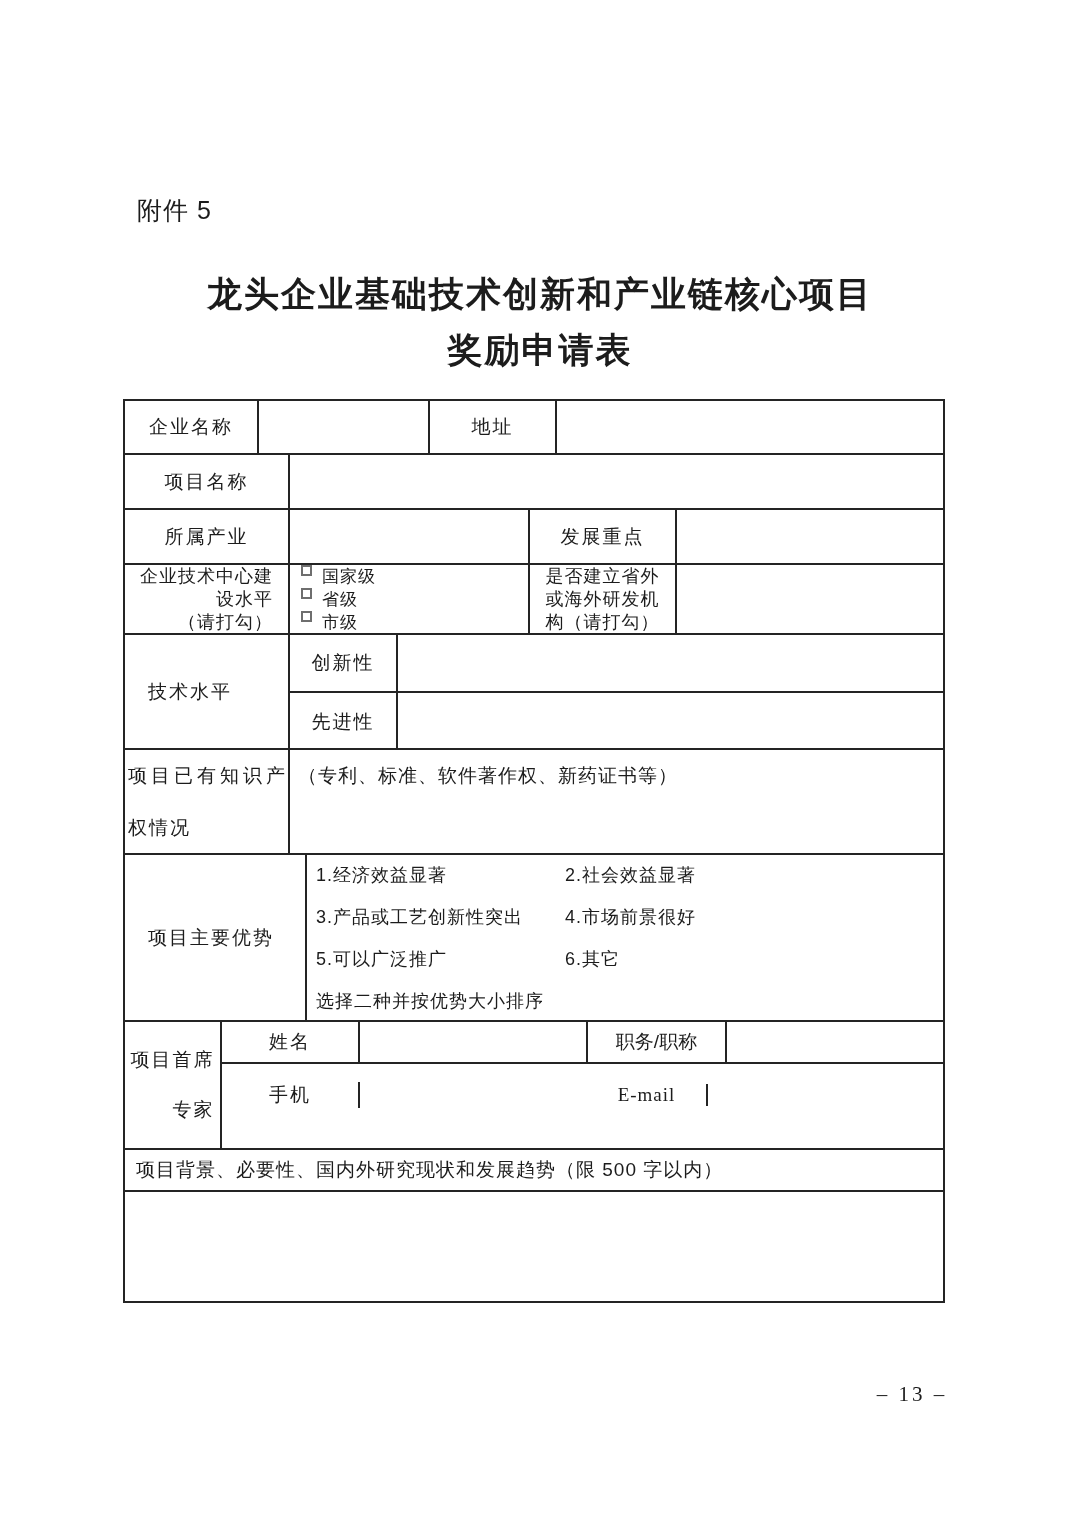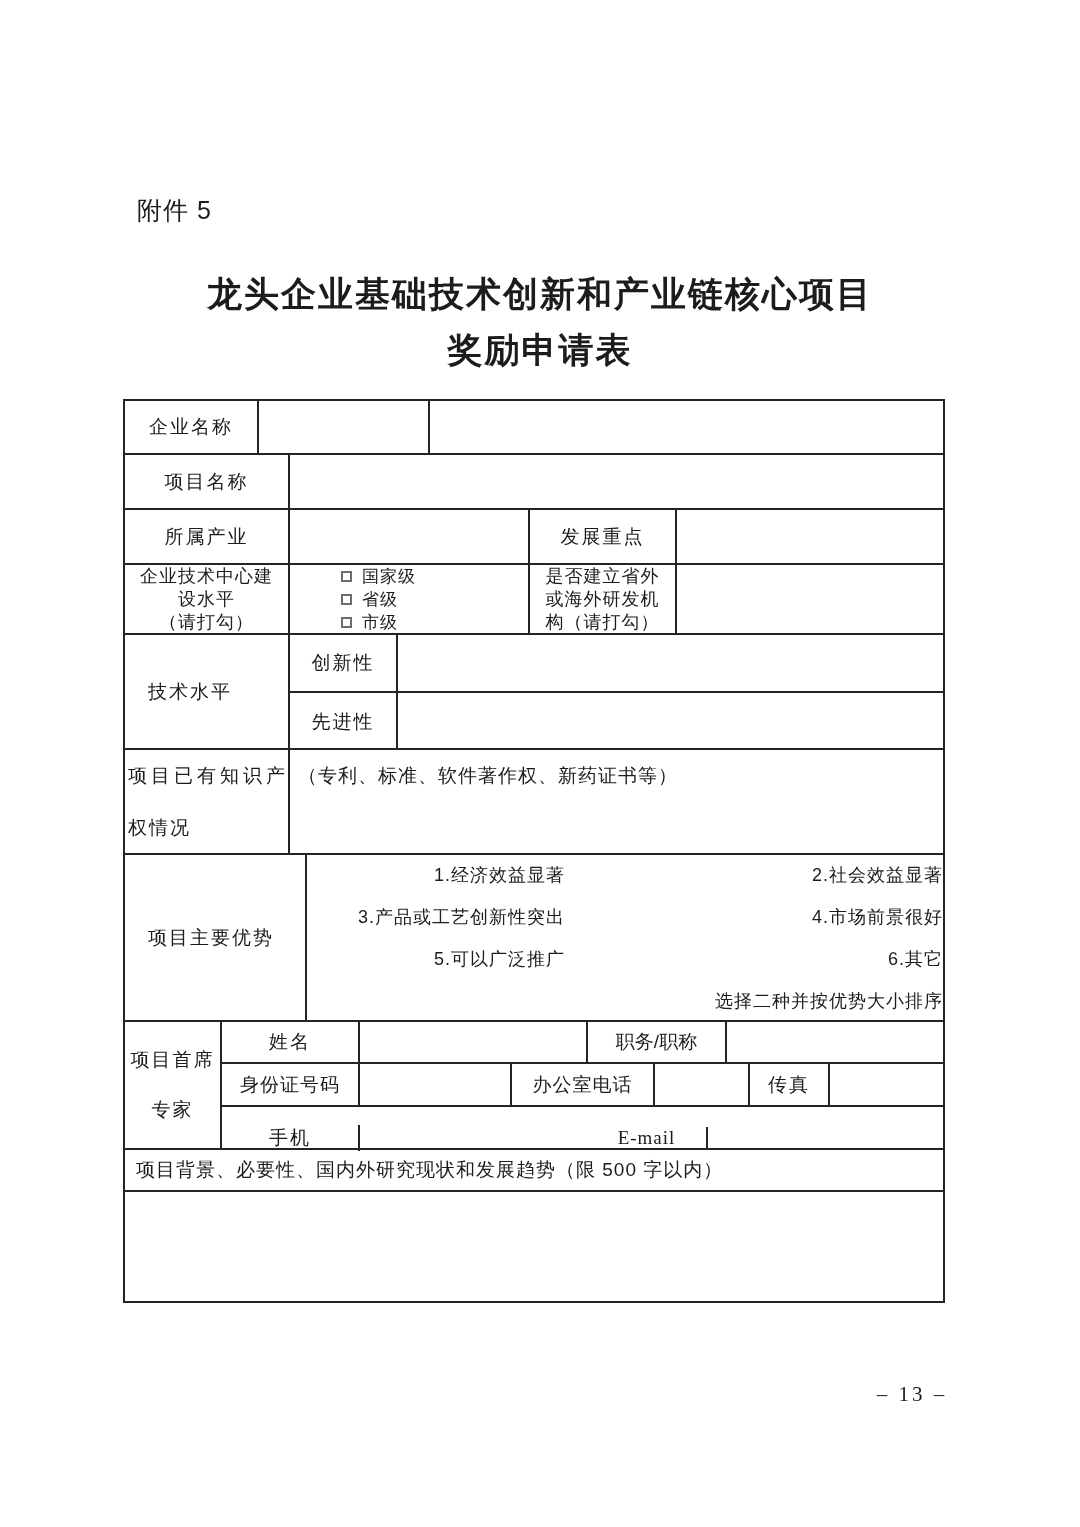--- a/index.html
+++ b/index.html
@@ -19,39 +19,39 @@
   }
   .row { display:flex; flex-shrink:0; border-bottom:2px solid #242424; box-sizing:border-box; }
   .row.last { border-bottom:none; flex:1; }
   .cell {
     box-sizing:border-box; border-right:2px solid #242424;
     display:flex; align-items:center; justify-content:center;
     font-size:19px; letter-spacing:2px; overflow:hidden;
   }
   .cell.end { border-right:none; flex:1; }
   .cell.left { justify-content:flex-start; padding-left:23px; }
-  .pre { white-space:pre-line; text-align:center; }
+  .pre { white-space:pre-line; text-align:right; }
   .stack { flex:1; display:flex; flex-direction:column; }
   .subrow { display:flex; flex-shrink:0; border-bottom:2px solid #242424; box-sizing:border-box; }
   .subrow.last { border-bottom:none; }
   .cb-cell { flex-direction:column; align-items:flex-start; justify-content:center; padding-left:11px; }
-  .cb-line { display:flex; align-items:center; height:23px; font-size:17px; letter-spacing:1px;margin-left:40px; }
+  .cb-line { display:flex; height:23px; font-size:17px; letter-spacing:1px; }
   .cb {
     display:inline-block; width:11px; height:11px; border:2px solid #6e6e6e;
     margin-right:10px; box-sizing:border-box; flex-shrink:0;
   }
   .ip-label { flex-direction:column; align-items:stretch; justify-content:center; padding:0 3px; }
   .ip-line1 { display:block; text-align:justify; text-align-last:justify; line-height:52px; letter-spacing:0; font-size:19px; }
   .ip-line2 { display:block; line-height:52px; letter-spacing:2px; font-size:19px; }
   .note-cell { align-items:flex-start; justify-content:flex-start; padding:13px 0 0 8px; font-size:19px; letter-spacing:1px; }
   .adv-grid {
     flex:1; display:grid; grid-template-columns:249px auto; align-content:center;
     padding-left:9px; font-size:18px; letter-spacing:1px; row-gap:0;
   }
-  .adv-grid div { line-height:42px;text-align:right; }
+  .adv-grid div { line-height:42px; }
   .adv-note { grid-column:1 / span 2; }
   .expert-label { font-size:19px; line-height:50px; }
   .serif { font-family:"Liberation Serif","DejaVu Serif",serif; letter-spacing:1px; }
   .bg-cell { justify-content:flex-start; padding-left:11px; font-size:19px; letter-spacing:1px; border-right:none; flex:1; }
   .page-number {
     position:absolute; left:852px; top:1382px; width:120px; text-align:center;
     font-family:"Liberation Serif","DejaVu Serif",serif; font-size:21px; letter-spacing:3px;
   }
 </style>
 </head>
@@ -62,20 +62,21 @@
 <div class="doc-title">
   <div>龙头企业基础技术创新和产业链核心项目</div>
   <div>奖励申请表</div>
 </div>
 
 <div class="form-table">
 
   <div class="row" style="height:54px;">
     <div class="cell" style="width:134px;">企业名称</div>
     <div class="cell" style="width:171px;"></div>
+    <div class="cell" style="width:127px;">地址</div>
     <div class="cell end"></div>
   </div>
 
   <div class="row" style="height:55px;">
     <div class="cell" style="width:165px;">项目名称</div>
     <div class="cell end"></div>
   </div>
 
   <div class="row" style="height:55px;">
     <div class="cell" style="width:165px;">所属产业</div>
@@ -147,28 +148,20 @@
   <div class="row" style="height:128px;">
     <div class="cell pre expert-label" style="width:97px;">项目首席
 专家</div>
     <div class="stack">
       <div class="subrow" style="height:42px;">
         <div class="cell" style="width:138px;">姓名</div>
         <div class="cell" style="width:228px;"></div>
         <div class="cell" style="width:139px; letter-spacing:0;">职务/职称</div>
         <div class="cell end"></div>
       </div>
-      <div class="subrow" style="height:43px;">
-        <div class="cell" style="width:138px; letter-spacing:1px;">身份证号码</div>
-        <div class="cell" style="width:152px;"></div>
-        <div class="cell" style="width:143px; letter-spacing:1px;">办公室电话</div>
-        <div class="cell" style="width:95px;"></div>
-        <div class="cell" style="width:80px;">传真</div>
-        <div class="cell end"></div>
-      </div>
       <div class="subrow last" style="height:61px;align-items:center;">
         <div class="cell" style="width:138px;">手机</div>
         <div class="cell" style="width:227px;"></div>
         <div class="cell serif" style="width:121px;">E-mail</div>
         <div class="cell end"></div>
       </div>
     </div>
   </div>
 
   <div class="row" style="height:42px;">

